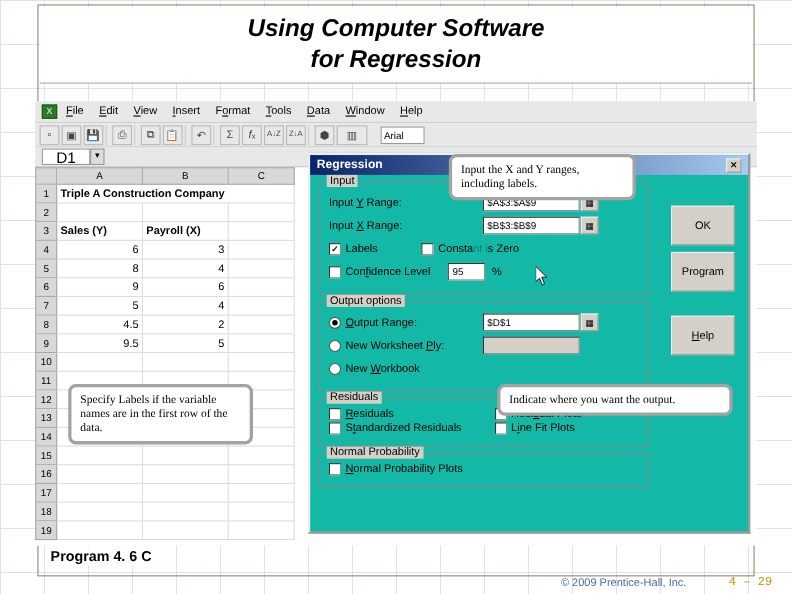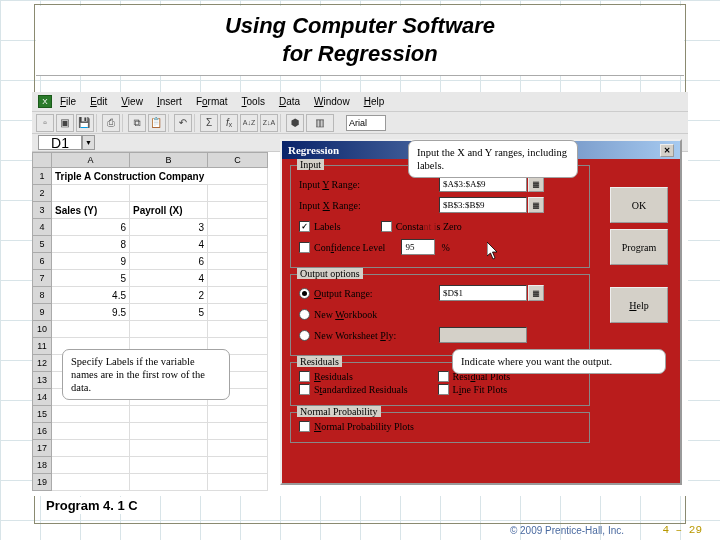--- a/index.html
+++ b/index.html
@@ -43,39 +43,39 @@
 .colhdr-row { display: flex; }
 .colh { width: 78px; height: 16px; background: #d8d8d8; border: 1px solid #aaa; border-left: none; font-size: 9px; display: flex; align-items: center; justify-content: center; }
 .colh.narrow { width: 60px; }
 .row { display: flex; }
 .cell { width: 78px; height: 17px; border-right: 1px solid #ddd; border-bottom: 1px solid #ddd; font-size: 10px; font-family: Arial, sans-serif; padding: 4px 3px; display: flex; align-items: center; }
 .cell.narrow { width: 60px; }
 .cell.b { font-weight: bold; }
 .cell.r { justify-content: flex-end; }
 
 
-.dialog { position: absolute; left: 280px; top: 139px; width: 402px; height: 346px; background: #b91c1c; border: 2px outset #eee; font-family: Liberation Serif, serif; font-size: 10px; z-index: 5; }
+.dialog { position: absolute; left: 280px; top: 139px; width: 402px; height: 346px; background: #14b8a6; border: 2px outset #eee; font-family: Liberation Sans, sans-serif; font-size: 10px; z-index: 5; }
 .dlg-title { height: 18px; background: linear-gradient(to right, #0a246a, #a6caf0); color: #fff; font-weight: bold; font-size: 11px; padding: 2px 6px; display: flex; align-items: center; justify-content: space-between; }
 .dlg-close { width: 14px; height: 13px; background: #d4d0c8; border: 1px outset #eee; color: #000; font-size: 8px; display: flex; align-items: center; justify-content: center; font-weight: bold; }
 .dlg-body { padding: 6px 8px; position: relative; }
 .group { border: 1px solid #888; padding: 6px 8px 8px 8px; margin-bottom: 6px; position: relative; }
 .group-title { position: absolute; top: -7px; left: 6px; background: #d4d0c8; padding: 0 3px; font-size: 10px; }
 .frow { display: flex; align-items: center; margin: 3px 0; height: 18px; }
 .flabel { width: 100px; font-size: 10px; }
 .finput { width: 88px; height: 16px; border: 1px inset #888; background: #fff; font-size: 9px; padding: 0 3px; display: flex; align-items: center; }
 .rangebtn { width: 16px; height: 16px; border: 1px outset #eee; background: #d4d0c8; margin-left: 1px; display: flex; align-items: center; justify-content: center; font-size: 8px; }
 .chkrow { display: flex; align-items: center; gap: 4px; margin: 2px 0; font-size: 10px; }
 .chk { width: 11px; height: 11px; border: 1px inset #888; background: #fff; display: flex; align-items: center; justify-content: center; font-size: 8px; font-weight: bold; }
 .radio { width: 11px; height: 11px; border: 1px solid #555; border-radius: 50%; background: #fff; display: flex; align-items: center; justify-content: center; }
 .radio.on::after { content: ''; width: 5px; height: 5px; background: #000; border-radius: 50%; }
 .dlg-btns { position: absolute; right: 12px; top: 28px; display: flex; flex-direction: column; gap: 6px; }
 .dlg-btn { width: 58px; height: 36px; border: 1px outset #eee; background: #d4d0c8; font-size: 10px; display: flex; align-items: center; justify-content: center; }
 
 
-.callout { position: absolute; background: #fff; border: 1px solid #a3a3a3; border-radius: 7px; padding: 5px 8px; font-size: 10.5px; font-family: Georgia, serif; z-index: 10; line-height: 1.25; }
+.callout { position: absolute; background: #fff; border: 3px solid #a3a3a3; border-radius: 7px; padding: 5px 8px; font-size: 10.5px; font-family: Georgia, serif; z-index: 10; line-height: 1.25; }
 .cursor-hint { position: absolute; z-index: 11; }
 .cursor-hint svg { display: block; }
 
 
 .program-label { position: absolute; left: 44px; bottom: 26px; font-weight: bold; font-size: 13px; z-index: 20; background: #fff; padding: 1px 2px; }
 .copyright { position: absolute; right: 96px; bottom: 4px; font-size: 10px; color: #4a6aa0; z-index: 20; }
 .pagenum { position: absolute; right: 18px; bottom: 4px; font-size: 11px; color: #b89800; z-index: 20; font-family: Liberation Mono, monospace; }
 </style>
 </head>
 <body>
@@ -303,31 +303,31 @@
       <div class="group-title">Output options</div>
       <div class="frow">
         <div class="chkrow" style="width:140px">
             <div class="radio on"></div>
             <span><u>O</u>utput Range:</span>
           </div>
         <div class="finput">$D$1</div>
         <div class="rangebtn">▦</div>
       </div>
       <div class="frow">
+        <div class="chkrow" style="width:140px">
+            <div class="radio"></div>
+            <span>New Worksheet <u>P</u>ly:</span>
+          </div>
+        <div class="finput" style="background:#d4d0c8"></div>
+      </div>
+      <div class="frow">
         <div class="chkrow">
             <div class="radio"></div>
             <span>New <u>W</u>orkbook</span>
           </div>
-      </div>
-      <div class="frow">
-        <div class="chkrow" style="width:140px">
-            <div class="radio"></div>
-            <span>New Worksheet <u>P</u>ly:</span>
-          </div>
-        <div class="finput" style="background:#d4d0c8"></div>
       </div>
     </div>
 
     <div class="group" style="width:300px">
       <div class="group-title">Residuals</div>
       <div style="display:flex; gap:30px">
         <div>
           <div class="chkrow">
               <div class="chk"></div>
               <span><u>R</u>esiduals</span>
@@ -370,15 +370,15 @@
 <div class="callout" style="left:408px; top:140px; width:170px">Input the X and Y ranges, including labels.</div>
 <div class="callout" style="left:62px; top:349px; width:168px">Specify Labels if the variable names are in the first row of the data.</div>
 <div class="callout" style="left:452px; top:349px; width:214px">Indicate where you want the output.</div>
 
 <div class="cursor-hint" style="left:487px; top:242px">
   <svg width="14" height="18">
       <path d="M0 0 L0 14 L3.5 11 L6 17 L8 16 L5.5 10 L10 10 Z" fill="#fff" stroke="#000" stroke-width="0.8"></path>
     </svg>
 </div>
 
-<div class="program-label">Program 4. 1 C</div>
+<div class="program-label">Program 4. 6 C</div>
 <div class="copyright">© 2009 Prentice-Hall, Inc.</div>
 <div class="pagenum">4 – 29</div>
 
 </body></html>

